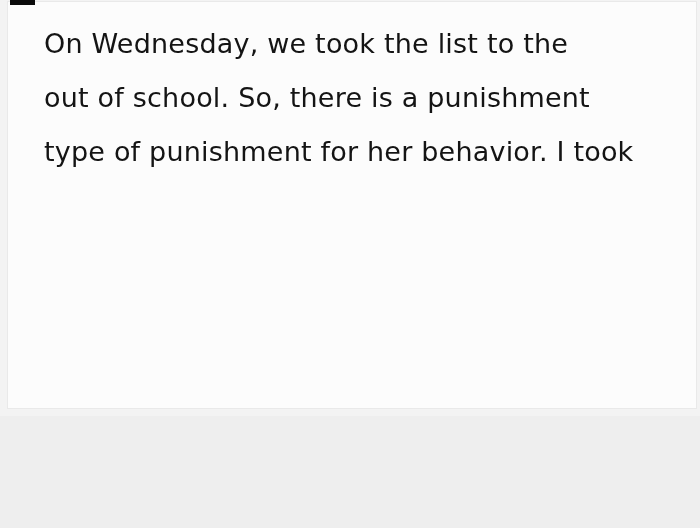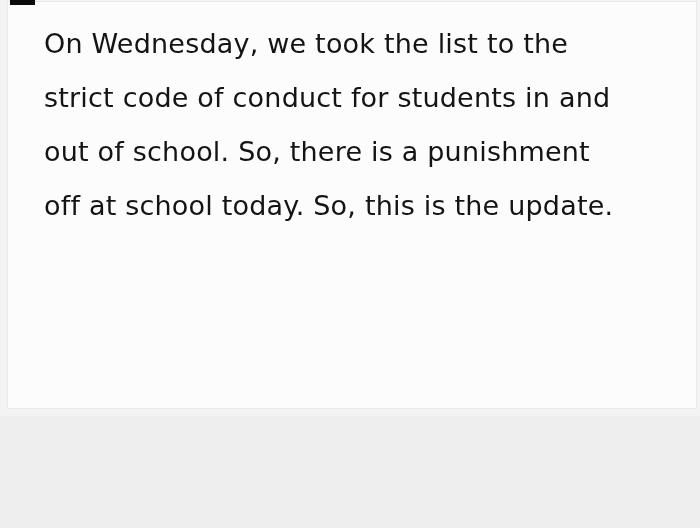--- a/index.html
+++ b/index.html
@@ -48,17 +48,16 @@
     z-index: 2;
   }
 </style>
 </head>
 <body>
 
 <div class="canvas">
   <div class="top-artifact"></div>
   <div class="text-panel">
     <p class="post-line">On Wednesday, we took the list to the</p>
-    <p class="post-line">strict code of conduct for students in and</p>
     <p class="post-line">out of school. So, there is a punishment</p>
-    <p class="post-line">off at school today. So, this is the update.</p>
+    <p class="post-line">type of punishment for her behavior. I took</p>
   </div>
 </div>
 
 </body></html>

